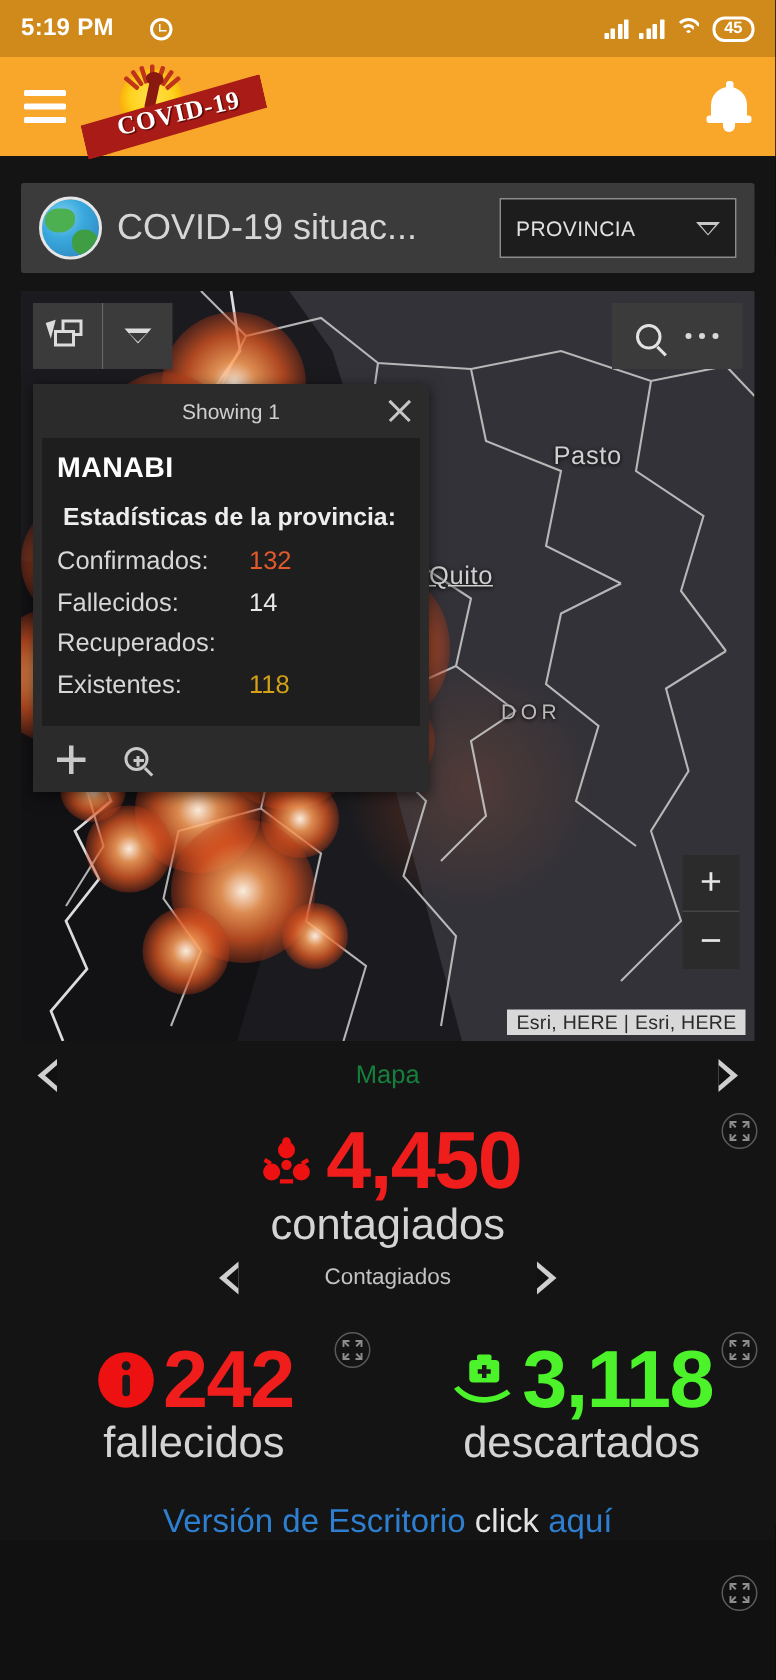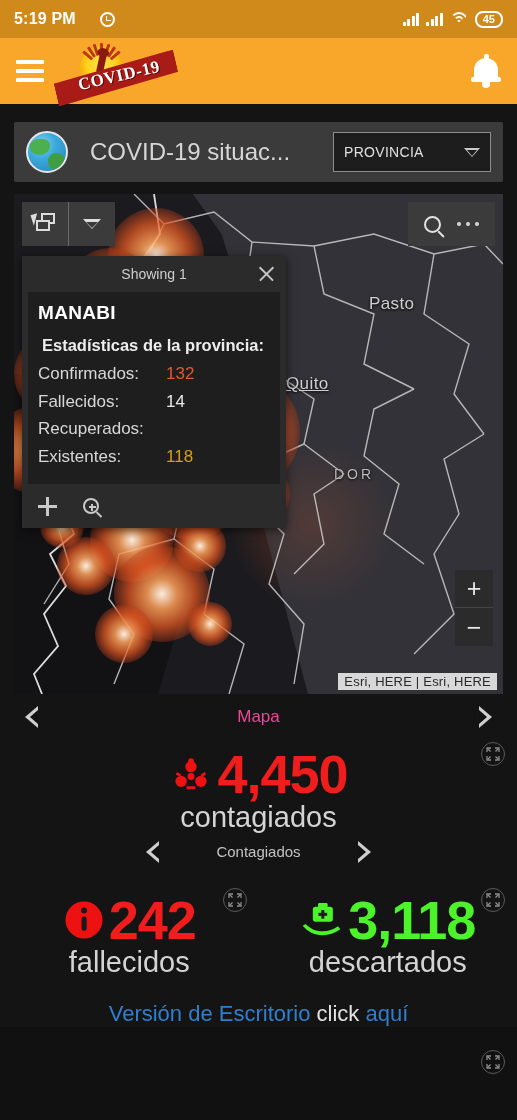--- a/index.html
+++ b/index.html
@@ -72,21 +72,21 @@
      border-radius:12px 12px 3px 3px; }
   .bell .lip{ position:absolute; left:0px; top:23px; width:30px; height:5px; background:#fff; border-radius:2px; }
   .bell .clap{ position:absolute; left:11px; top:28px; width:8px; height:6px; background:#fff;
      border-radius:0 0 5px 5px; }
   .bell .top{ position:absolute; left:12.5px; top:0px; width:5px; height:6px; background:#fff; border-radius:2px; }
 
   
   .section{ background:#141414; padding:10px 0 0 0; }
   .card-head{
     margin:8px 14px 0 14px; background:#3b3b3b; height:60px; border-radius:2px;
-    display:flex; align-items:center; padding:0 12px; gap:22px;
+    display:flex; align-items:center; padding:0 12px; gap:10px;
   }
   .globe{ width:42px; height:42px; border-radius:50%; flex:none;
     background:radial-gradient(circle at 35% 30%, #7fd0f0 0%, #3aa9dd 40%, #2a7fb8 100%);
     border:2px solid #e6e6e6; position:relative; overflow:hidden; }
   .globe:before{ content:""; position:absolute; left:2px; top:6px; width:20px; height:16px;
     background:#4caf50; border-radius:50% 40% 60% 50%; }
   .globe:after{ content:""; position:absolute; left:20px; top:20px; width:18px; height:17px;
     background:#3f9e44; border-radius:50% 60% 40% 50%; }
   .card-title{ color:#d6d6d6; font-size:24px; font-weight:300; white-space:nowrap;
     overflow:hidden; flex:1; }
@@ -175,21 +175,21 @@
   .tri-dn{ width:0;height:0;border-left:9px solid transparent;border-right:9px solid transparent;
      border-top:10px solid transparent; position:relative; }
   .tri-dn:after{content:"";position:absolute;left:-9px;top:-10px;width:0;height:0;
      border-left:9px solid transparent;border-right:9px solid transparent;border-top:10px solid #dcdcdc;}
   .tri-dn:before{content:"";position:absolute;left:-6px;top:-6.6px;width:0;height:0;z-index:2;
      border-left:6px solid transparent;border-right:6px solid transparent;border-top:6.6px solid #3b3b3b;}
 
   
   .pager{ height:46px; display:flex; align-items:center; justify-content:space-between;
     padding:0 38px; }
-  .pager .lbl{ color:#ec4899; font-size:17px; font-weight:300; }
+  .pager .lbl{ color:#15803d; font-size:17px; font-weight:300; }
   .arw-l,.arw-r{ width:0;height:0; cursor:pointer; }
   .arw-l{ border-top:11px solid transparent;border-bottom:11px solid transparent;
      border-right:13px solid transparent; position:relative; }
   .arw-l:after{content:"";position:absolute;left:-13px;top:-11px;width:0;height:0;
      border-top:11px solid transparent;border-bottom:11px solid transparent;border-right:13px solid #cfcfcf;}
   .arw-l:before{content:"";position:absolute;left:-8px;top:-7px;width:0;height:0;z-index:2;
      border-top:7px solid transparent;border-bottom:7px solid transparent;border-right:8px solid #111;}
   .arw-r{ border-top:11px solid transparent;border-bottom:11px solid transparent;
      border-left:13px solid transparent; position:relative; }
   .arw-r:after{content:"";position:absolute;left:0px;top:-11px;width:0;height:0;

